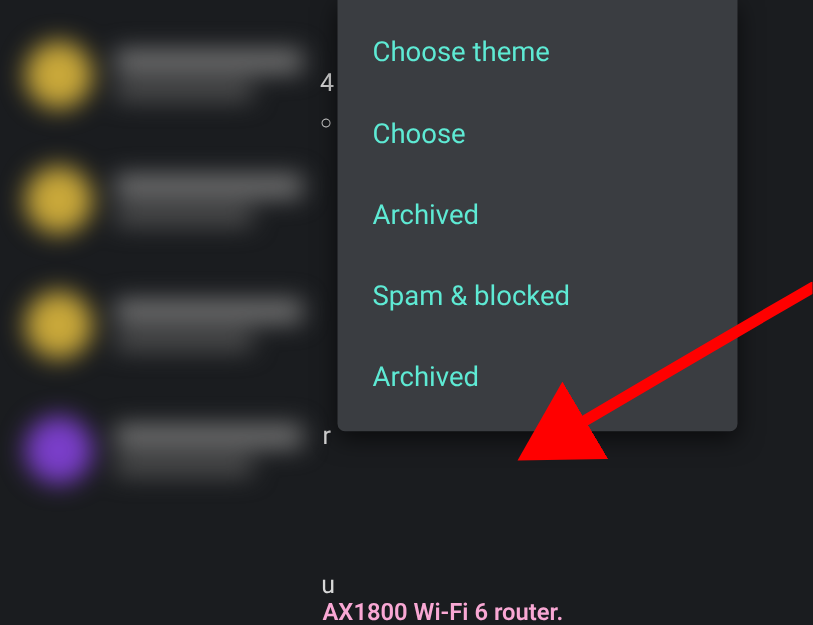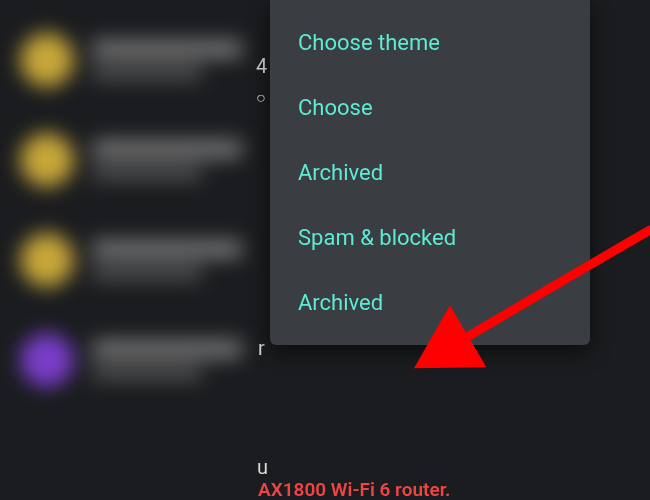--- a/index.html
+++ b/index.html
@@ -58,21 +58,21 @@
       pointer-events: none;
     }
     .frag-4 { left: 256px; top: 54px; }
     .frag-circle { left: 256px; top: 88px; font-size: 16px; letter-spacing: 1px; }
     .frag-r { left: 258px; top: 336px; }
     .frag-u { left: 257px; top: 455px; }
     .bottom-caption {
       position: absolute;
       left: 258px;
       top: 478px;
-      color: #ef4444;
+      color: #f9a8d4;
       font-size: 19px;
       font-weight: 600;
       pointer-events: none;
       white-space: nowrap;
     }
 
     
     .menu {
       position: absolute;
       right: 60px;

